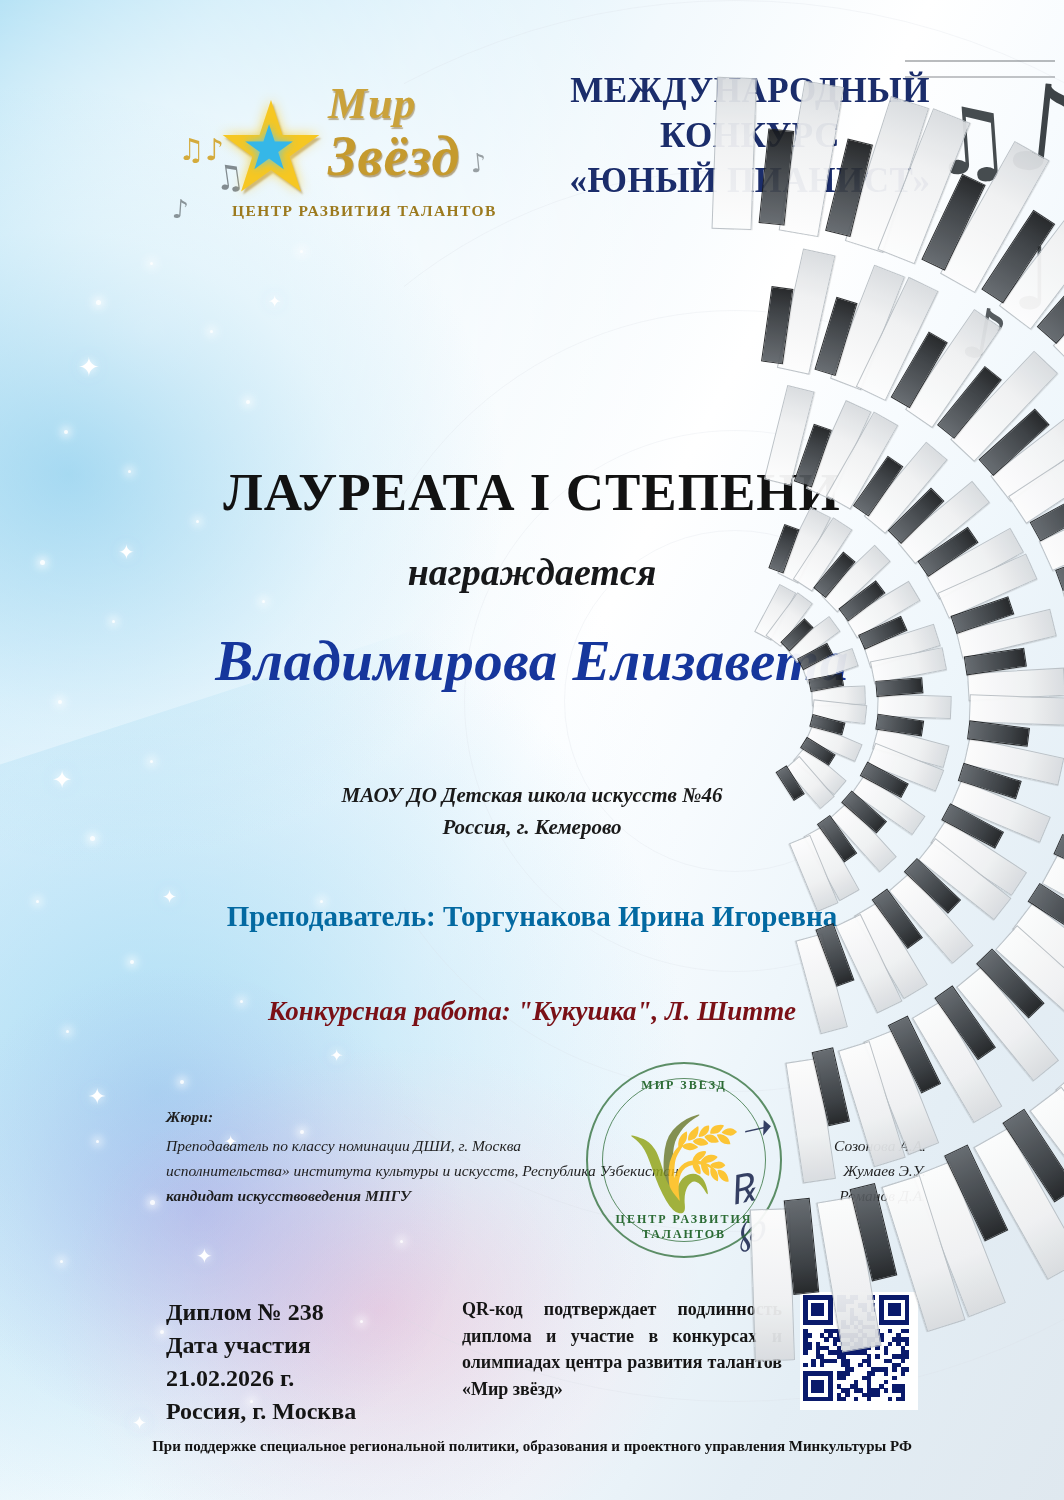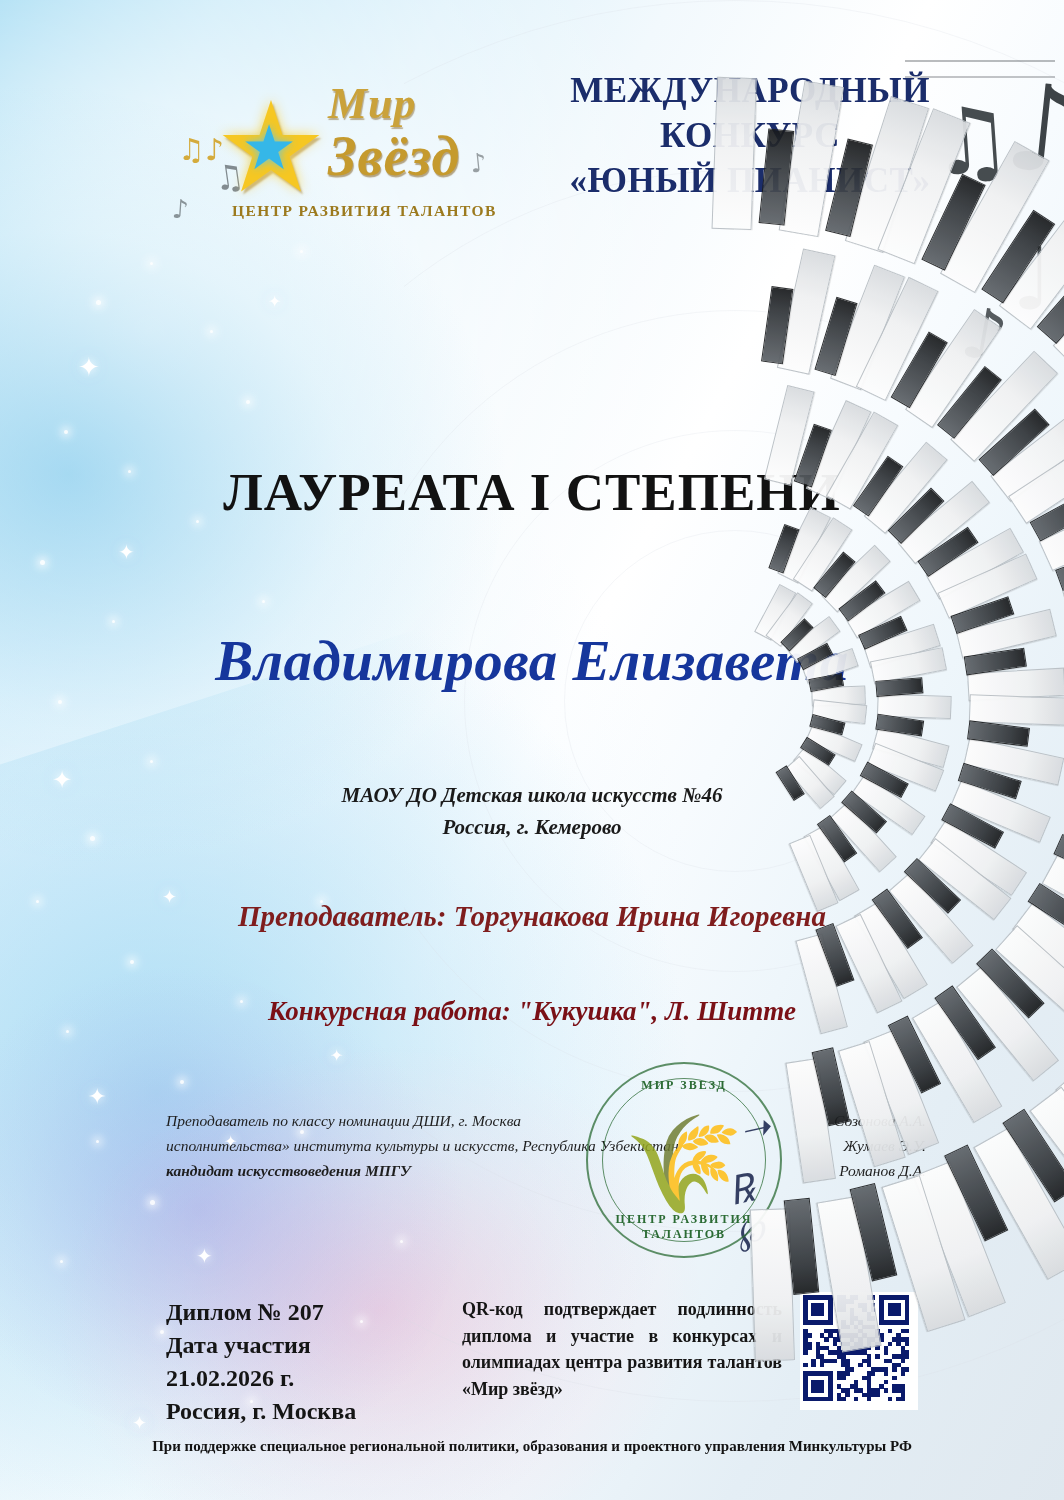--- a/index.html
+++ b/index.html
@@ -272,24 +272,23 @@
     font-size: 21px;
     color: #1a1a1a;
     line-height: 1.5;
   }
   .teacher {
     position: absolute;
     left: 0; top: 900px;
     width: 1064px;
     text-align: center;
     font-family: "Liberation Serif", serif;
-    font-style: italic;
     font-weight: bold;
     font-size: 29px;
-    color: #7f1d1d;
+    color: #0369a1;
   }
   .work {
     position: absolute;
     left: 0; top: 996px;
     width: 1064px;
     text-align: center;
     font-family: "Liberation Serif", serif;
     font-style: italic;
     font-weight: bold;
     font-size: 27px;
@@ -609,29 +608,31 @@
     <div class="logo-tagline">ЦЕНТР  РАЗВИТИЯ  ТАЛАНТОВ</div>
   </div>
 
   <div class="header">
     <div>МЕЖДУНАРОДНЫЙ</div>
     <div>КОНКУРС</div>
     <div>«ЮНЫЙ ПИАНИСТ»</div>
   </div>
 
   <div class="title-degree">ЛАУРЕАТА  I  СТЕПЕНИ</div>
+  <div class="awarded-word">награждается</div>
   <div class="recipient">Владимирова Елизавета</div>
   <div class="org-block">
     <div>МАОУ ДО Детская школа искусств №46</div>
     <div>Россия, г. Кемерово</div>
   </div>
   <div class="teacher">Преподаватель: Торгунакова Ирина Игоревна</div>
   <div class="work">Конкурсная работа: "Кукушка", Л. Шитте</div>
 
   <div class="jury">
+    <div class="jury-title">Жюри:</div>
     <div class="jury-row jury-line-1">
       <span>Преподаватель по классу номинации ДШИ, г. Москва</span>
       <span class="jury-name">Созонова А.А.</span>
     </div>
     <div class="jury-row">
       <span>исполнительства» института культуры и искусств, Республика Узбекистан</span>
       <span class="jury-name">Жумаев Э.У.</span>
     </div>
     <div class="jury-row">
       <span class="jury-strong">кандидат искусствоведения МПГУ</span>
@@ -645,21 +646,21 @@
 
   <div class="seal">
     <div class="seal-ring"></div>
     <div class="seal-ring inner"></div>
     <div class="seal-text-top">МИР ЗВЕЗД</div>
     <div class="seal-bird">🌾</div>
     <div class="seal-text-bottom">ЦЕНТР РАЗВИТИЯ ТАЛАНТОВ</div>
   </div>
 
   <div class="footer-left">
-    <div>Диплом № 207</div>
+    <div>Диплом № 238</div>
     <div>Дата участия</div>
     <div>21.02.2026 г.</div>
     <div>Россия, г. Москва</div>
   </div>
 
   <div class="footer-qr-text">QR-код подтверждает подлинность диплома и участие в конкурсах и олимпиадах центра развития талантов «Мир звёзд»</div>
 
   <div class="qr">
     <div id="qr-host" style="width:106px;height:106px;">
         <div style="position:relative;width:106px;height:106px;background:#fff;">

